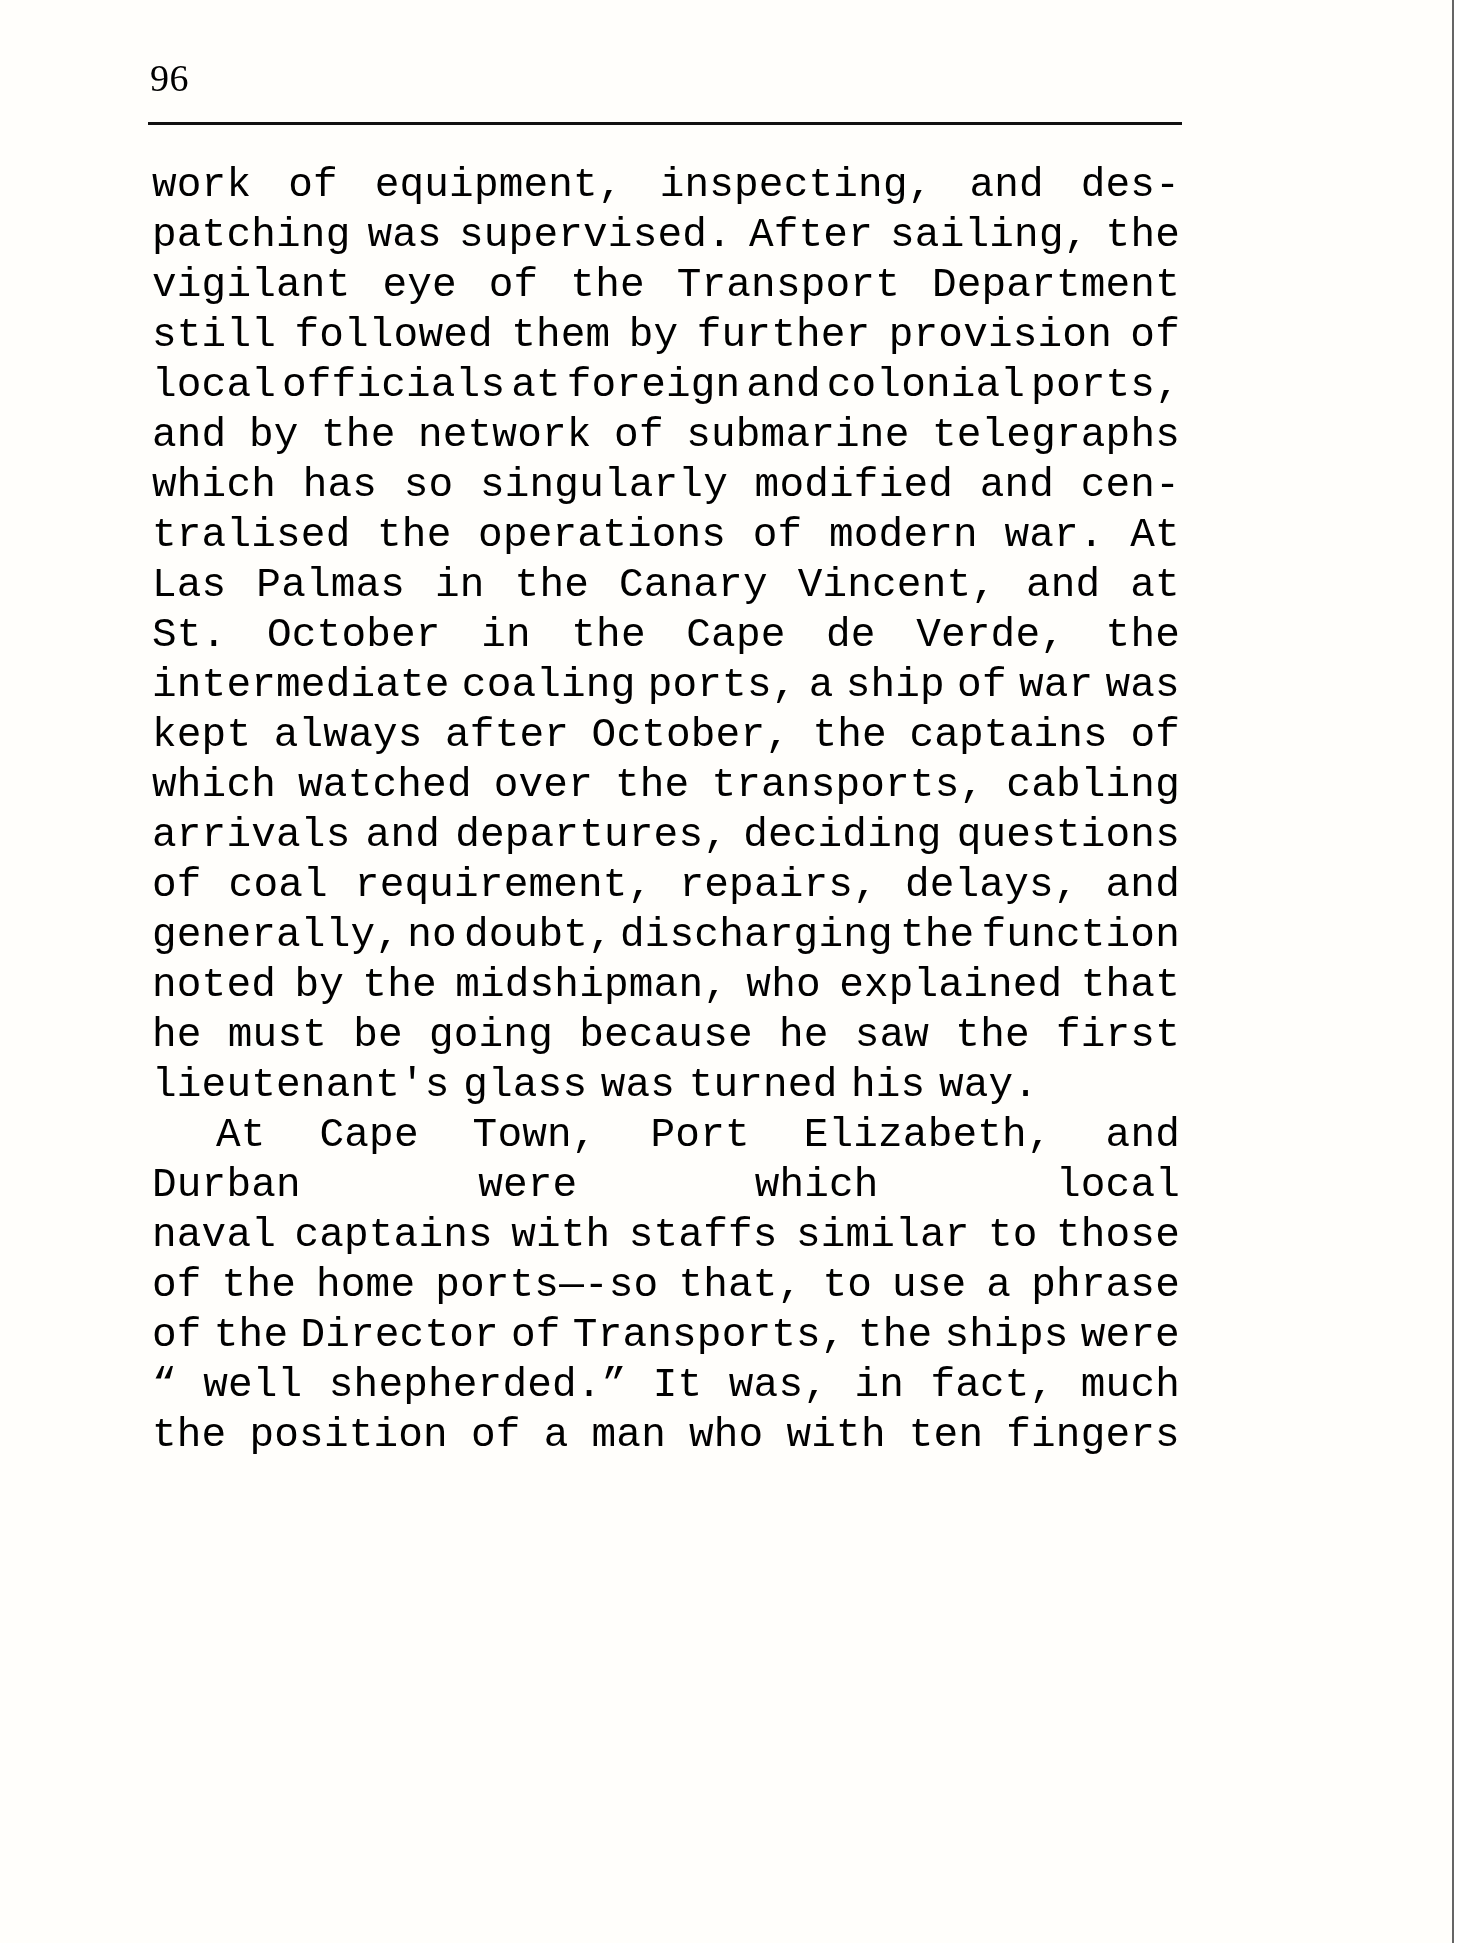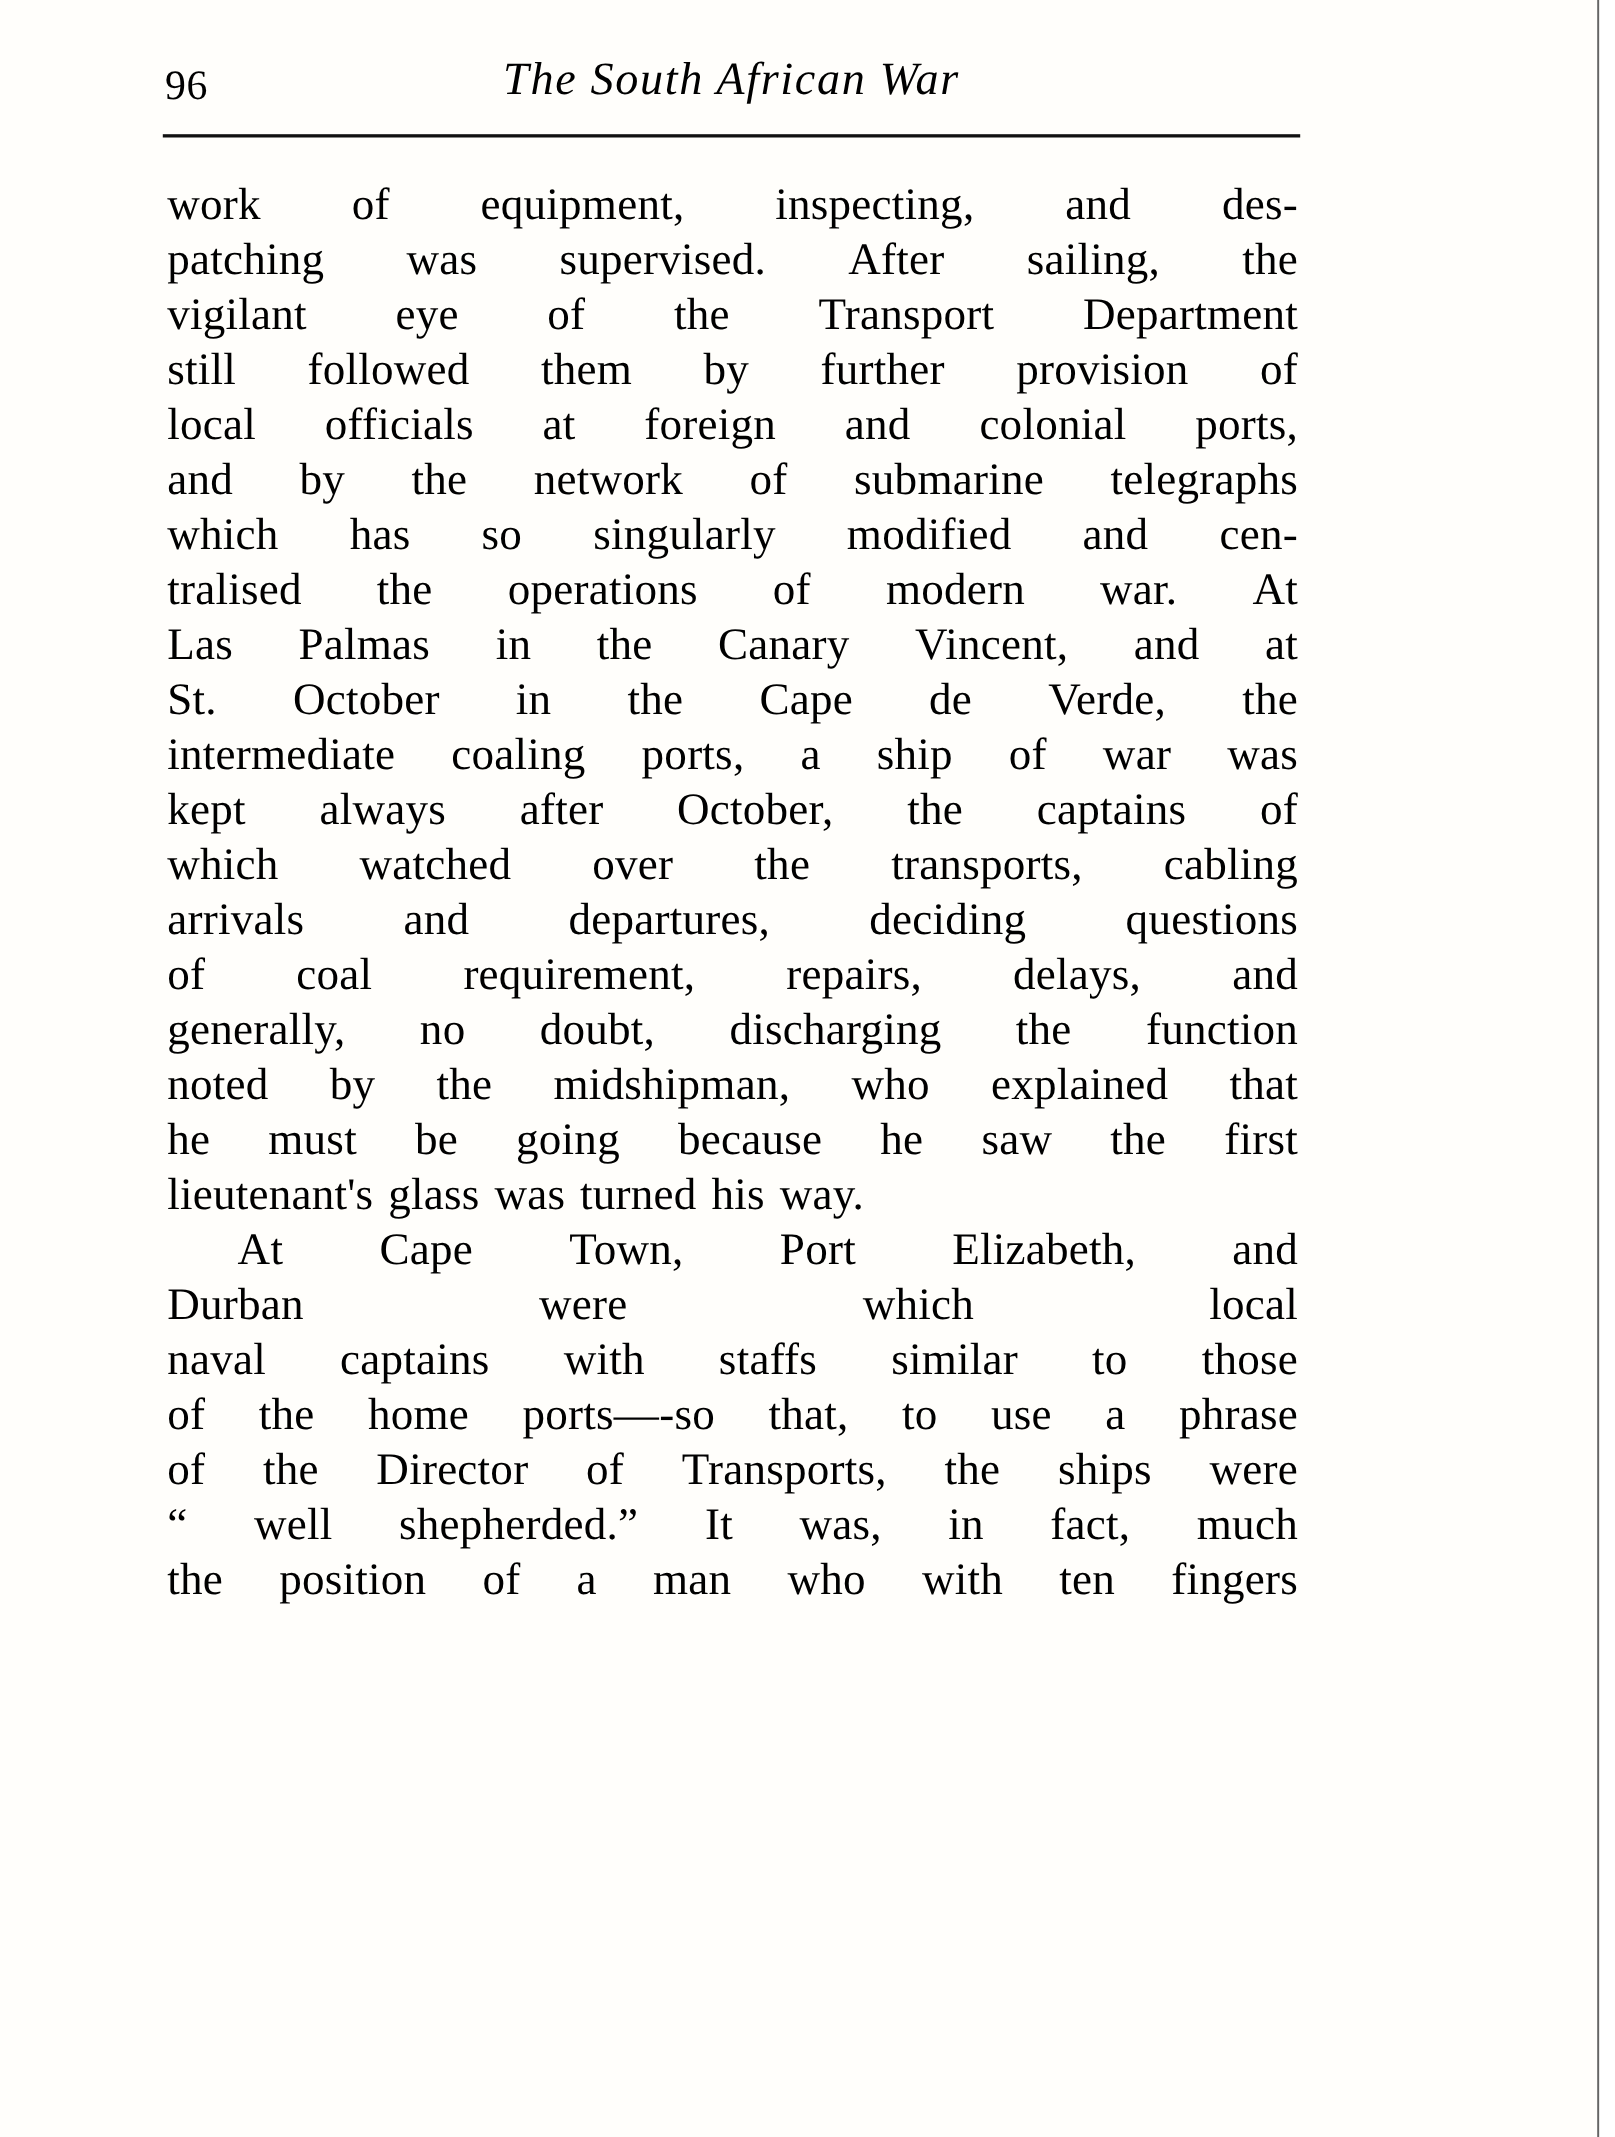--- a/index.html
+++ b/index.html
@@ -87,20 +87,21 @@
   }
 
   .line {
     display: flex;
     font-size: 41px;
     line-height: 50px;
     height: 50px;
     white-space: nowrap;
     margin-bottom: 0;
     letter-spacing: 0.2px;
+    font-family: Liberation Mono, monospace;
   }
   
   .line.just {
     justify-content: space-between;
   }
   .line.last {
     justify-content: flex-start;
   }
   .line.last .w + .w { margin-left: 0.33em; }
   .line.indent { padding-left: 64px; }
@@ -108,21 +109,20 @@
 
   .w { display: inline-block; }
 </style>
 </head>
 <body>
 
 <div class="page">
 
   <div class="header">
     <div class="folio">96</div>
-    <div class="running-title">The South African War</div>
   </div>
 
   <div class="rule"></div>
 
   <div class="textblock" id="textblock">
       <div class="paragraph">
         <div class="line just">
           <span class="w">work</span>
           <span class="w">of</span>
           <span class="w">equipment,</span>

